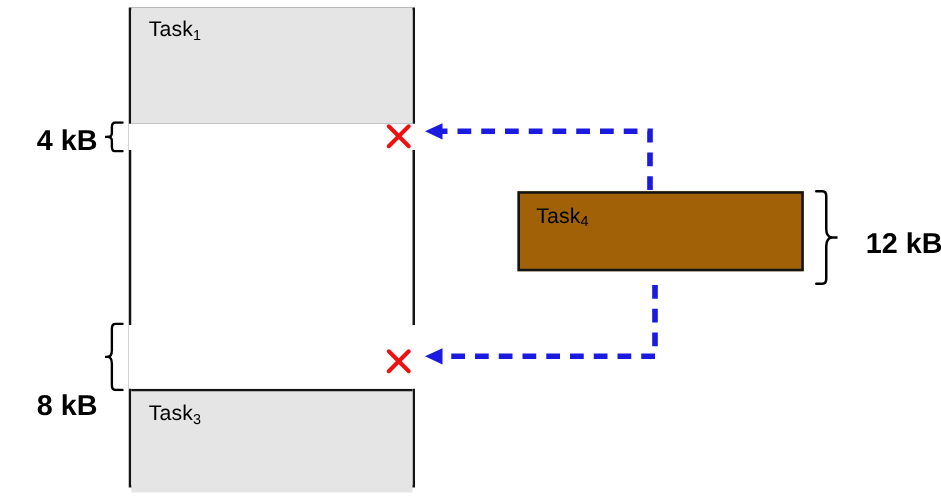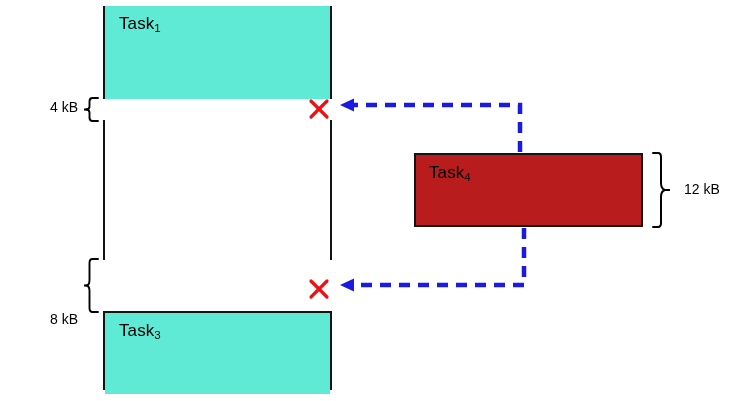--- a/index.html
+++ b/index.html
@@ -27,21 +27,21 @@
     height: 384px;
     box-sizing: border-box;
     border: 2px solid #141414;
     background: #ffffff;
   }
   .task-block {
     position: absolute;
     left: 0;
     width: 100%;
     box-sizing: border-box;
-    background: #5eead4;
+    background: #e5e5e5;
     border-top: 2px solid #141414;
     border-bottom: 2px solid #141414;
   }
   .task-block.t1 { top: -2px;  height: 95px; border-top: none; }
   .task-block.t2 { top: 112px; height: 142px; }
   .task-block.t3 { top: 303px; height: 83px; border-bottom: none; padding-left: 31px; }
 
   .task-label {
     position: absolute;
     left: 14px;
@@ -82,54 +82,55 @@
   
   .brace-left {
     position: absolute;
     width: 16px;
   }
   .brace-left.b4 { left: 84px; top: 97px;  height: 25px; }
   .brace-left.b8 { left: 84px; top: 258px; height: 55px; }
 
   .size-label {
     position: absolute;
-    font-size: 14px;
+    font-size: 23px;
     color: #000000;
     white-space: nowrap;
     text-align: right;
+    font-weight: bold;
   }
   .size-label.l4 { left: 10px; top: 99px;  width: 68px; }
   .size-label.l8 { left: 10px; top: 275px; width: 68px; margin-top: 36px; }
 
   
   .task4-box {
     position: absolute;
     left: 414px;
     top: 153px;
     width: 229px;
-    height: 74px;
-    box-sizing: border-box;
-    background: #b91c1c;
+    height: 64px;
+    box-sizing: border-box;
+    background: #a16207;
     border: 2px solid #141414;
   }
   .task4-box .task-label { left: 13px; top: 8px; }
 
   
   .brace-right {
     position: absolute;
     left: 652px;
     top: 152px;
     width: 18px;
     height: 76px;
   }
   .size-label.l12 {
     left: 684px;
     top: 181px;
     width: 70px;
-    text-align: left;
+    text-align: right;
   }
 
   
   .connector-svg {
     position: absolute;
     left: 0;
     top: 0;
     width: 753px;
     height: 401px;
     pointer-events: none;

